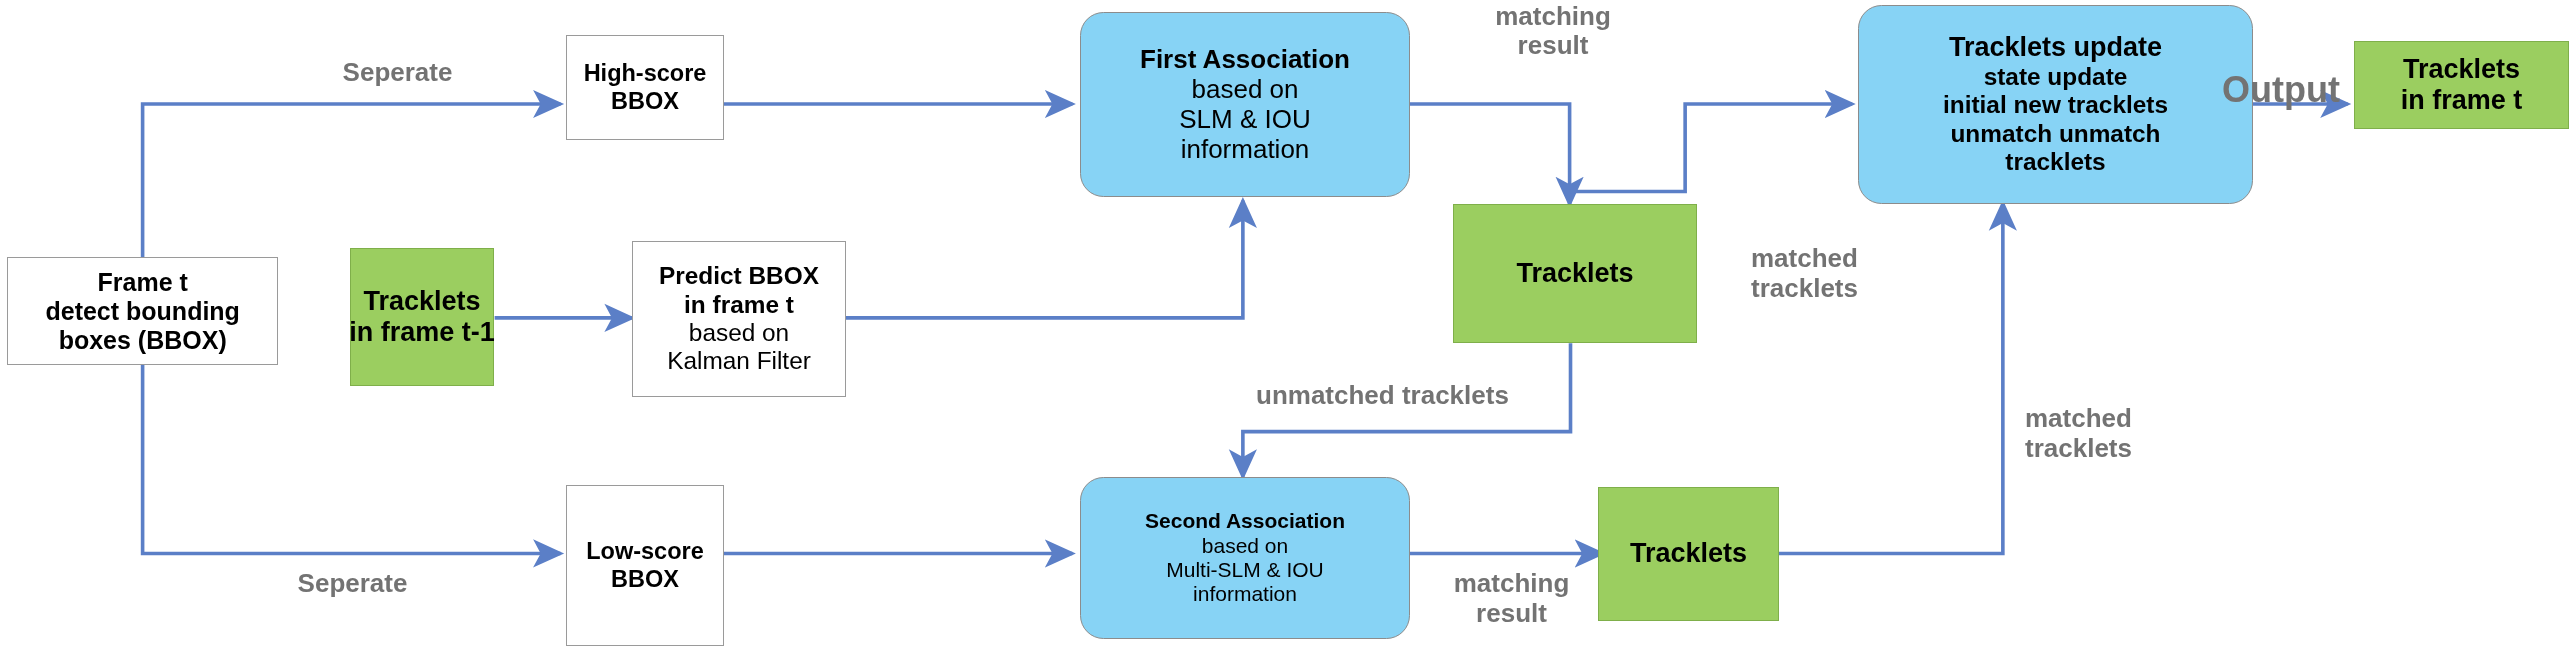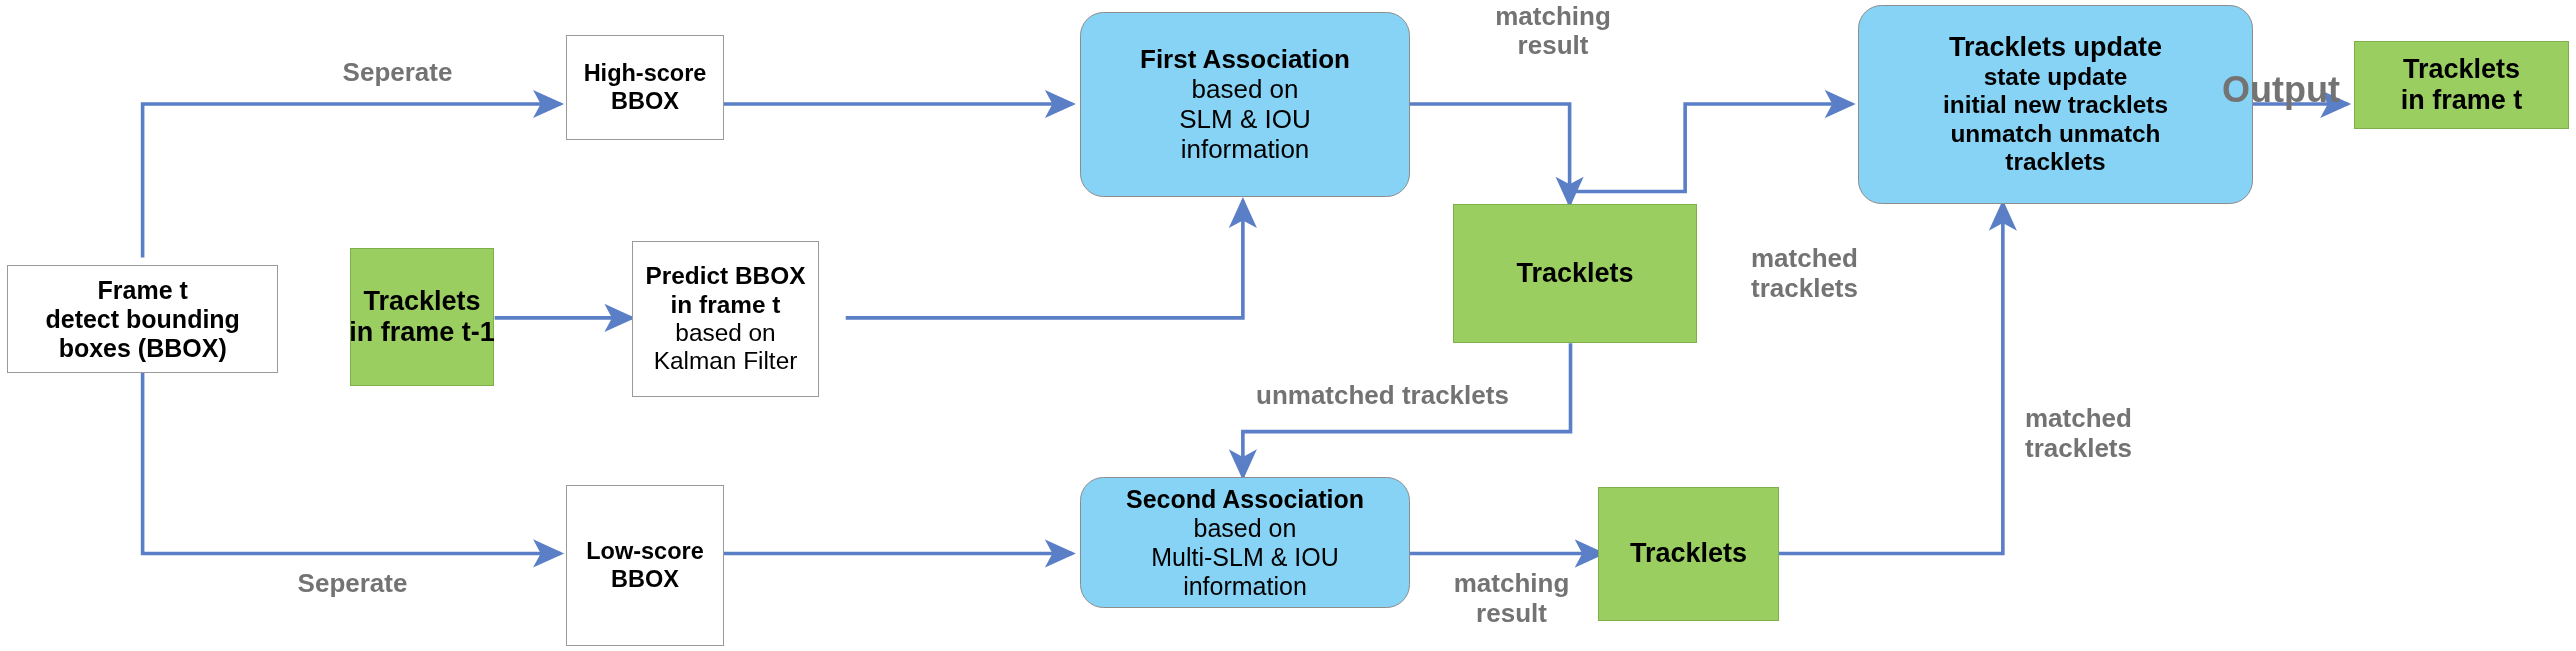--- a/index.html
+++ b/index.html
@@ -96,56 +96,56 @@
       <path d="M1740,380 L1740,478 L1377,478 L1377,528" marker-end="url(#ah)"></path>
 
       <path d="M1562,613 L1775,613" marker-end="url(#ah)"></path>
 
       <path d="M1936,613 L2219,613 L2219,225" marker-end="url(#ah)"></path>
 
       <path d="M2423,115 L2601,115" marker-end="url(#ah)"></path>
     </g>
   </svg>
 
-  <div class="node plain" style="left:7.2px; top:257px; width:271px; height:108px; font-size:25px; font-weight:bold;margin-top:8px;">
+  <div class="node plain" style="left:7.2px; top:257px; width:271px; height:108px; font-size:25px; font-weight:bold;">
     <span class="ln">Frame t</span>
     <span class="ln">detect bounding</span>
     <span class="ln">boxes (BBOX)</span>
   </div>
 
   <div class="node plain" style="left:566px; top:35px; width:158px; height:105px; font-size:23.5px; font-weight:bold;">
     <span class="ln">High-score</span>
     <span class="ln">BBOX</span>
   </div>
 
   <div class="node plain" style="left:566px; top:485px; width:158px; height:161px; font-size:23.5px; font-weight:bold;">
     <span class="ln">Low-score</span>
     <span class="ln">BBOX</span>
   </div>
 
   <div class="node green" style="left:350px; top:248px; width:144px; height:138px; font-size:27px;">
     <span class="ln">Tracklets</span>
     <span class="ln">in frame t-1</span>
   </div>
 
-  <div class="node plain" style="left:632px; top:241px; width:187px; height:156px; font-size:24.4px;">
+  <div class="node plain" style="left:632px; top:241px; width:214px; height:156px; font-size:24.4px;">
     <span class="ln bold">Predict BBOX</span>
     <span class="ln bold">in frame t</span>
     <span class="ln">based on</span>
     <span class="ln">Kalman Filter</span>
   </div>
 
   <div class="node blue" style="left:1080px; top:11.7px; width:330px; height:185px; font-size:26px;">
     <span class="ln bold">First Association</span>
     <span class="ln">based on</span>
     <span class="ln">SLM &amp; IOU</span>
     <span class="ln">information</span>
   </div>
 
-  <div class="node blue" style="left:1080px; top:477px; width:330px; height:131px; font-size:25px;">
+  <div class="node blue" style="left:1080px; top:477px; width:330px; height:162px; font-size:21px;">
     <span class="ln bold">Second Association</span>
     <span class="ln">based on</span>
     <span class="ln">Multi-SLM &amp; IOU</span>
     <span class="ln">information</span>
   </div>
 
   <div class="node green" style="left:1453px; top:204px; width:244px; height:139px; font-size:27px;">
     <span class="ln">Tracklets</span>
   </div>
 

